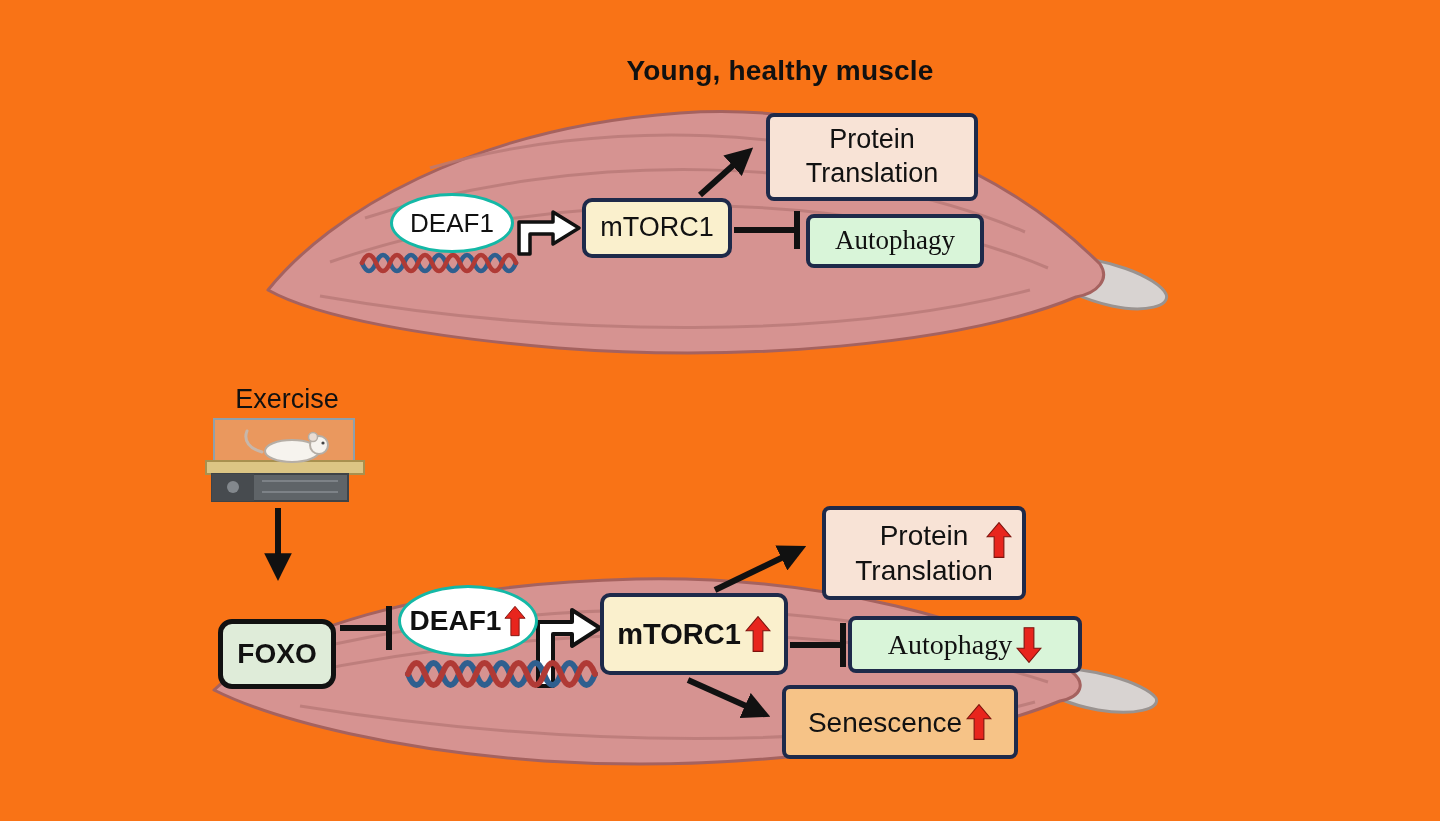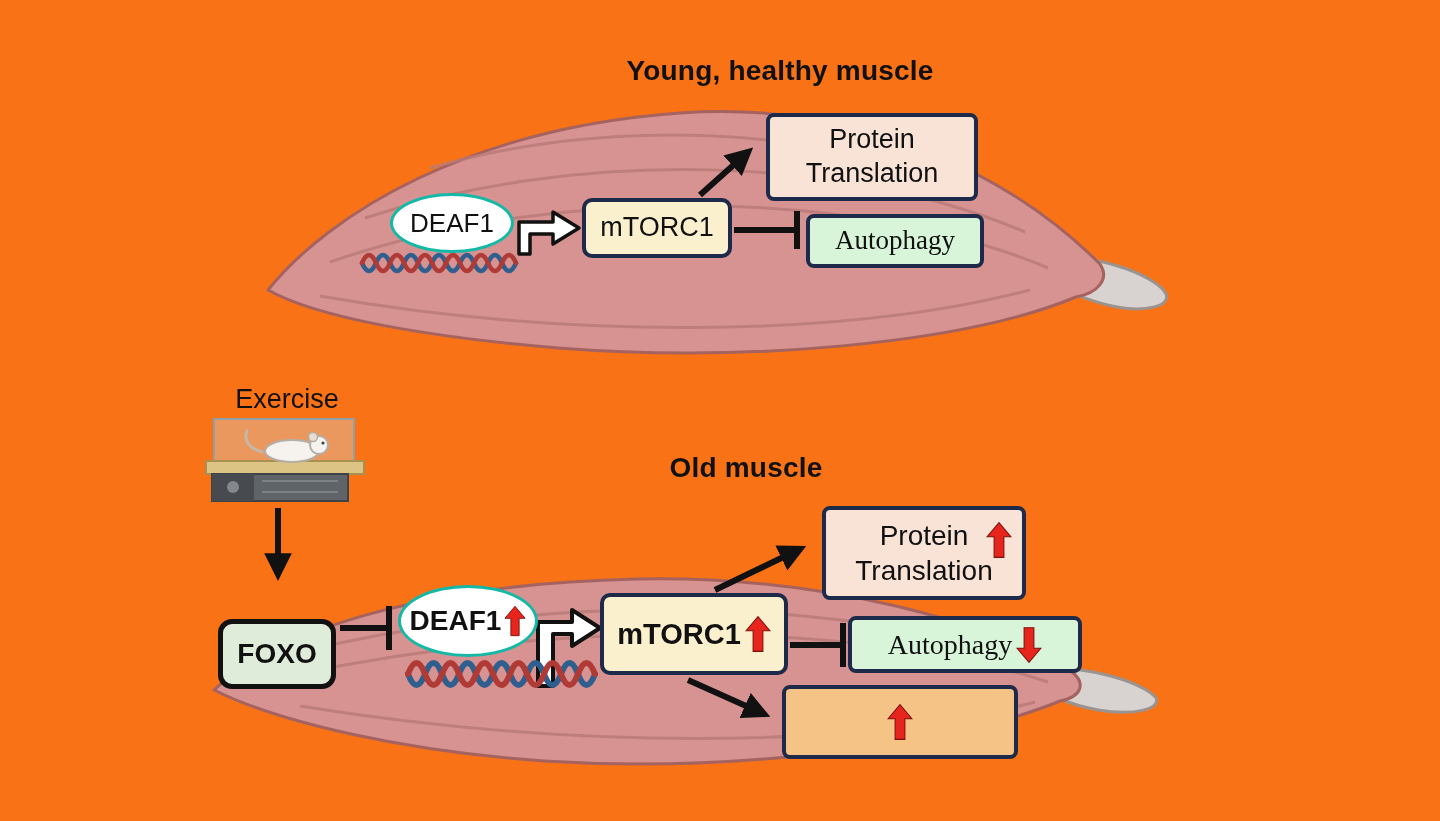--- a/index.html
+++ b/index.html
@@ -163,21 +163,20 @@
     <line x1="715" y1="590" x2="800" y2="549" style="stroke:#111;stroke-width:6" marker-end="url(#ah)"></line>
     <g style="stroke:#111;stroke-width:6">
       <line x1="790" y1="645" x2="840" y2="645"></line>
       <line x1="843" y1="623" x2="843" y2="667"></line>
     </g>
     <line x1="688" y1="680" x2="764" y2="714" style="stroke:#111;stroke-width:6" marker-end="url(#ah)"></line>
   </svg>
 
   <div class="panel-title" style="left:580px; top:55px; width:400px;">Young, healthy muscle</div>
 
-  <div class="panel-title" style="left:556px; top:452px; width:380px;">Old muscle</div>
 
   <div class="plain-label" style="left:207px; top:384px; width:160px;">Exercise</div>
 
   <div class="ellipse-node" style="left:390px; top:193px; width:124px; height:60px;">
     <span>DEAF1</span>
   </div>
 
   <div class="node-box fill-mtorc1" style="left:582px; top:198px; width:150px; height:60px; border-radius:10px;">
     <span>mTORC1</span>
   </div>
@@ -218,18 +217,19 @@
   </div>
 
   <div class="node-box fill-autophagy" style="left:848px; top:616px; width:234px; height:57px; font-size:28px;">
     <span>Autophagy</span>
     <svg class="red-arrow down" width="26" height="42" viewBox="0 0 24 34">
         <path d="M12 1 L23 14 H16.5 V33 H7.5 V14 H1 Z"></path>
       </svg>
   </div>
 
   <div class="node-box fill-senescence" style="left:782px; top:685px; width:236px; height:74px; font-size:28px;">
+    <span>Senescence</span>
     <svg class="red-arrow up" width="26" height="42" viewBox="0 0 24 34">
         <path d="M12 1 L23 14 H16.5 V33 H7.5 V14 H1 Z"></path>
       </svg>
   </div>
 
 </div>
 
 </body></html>

